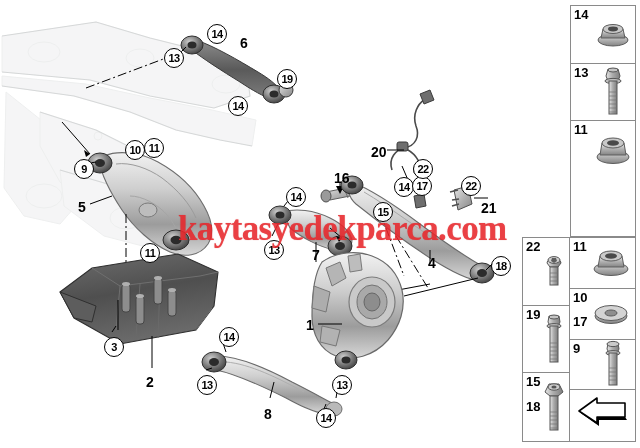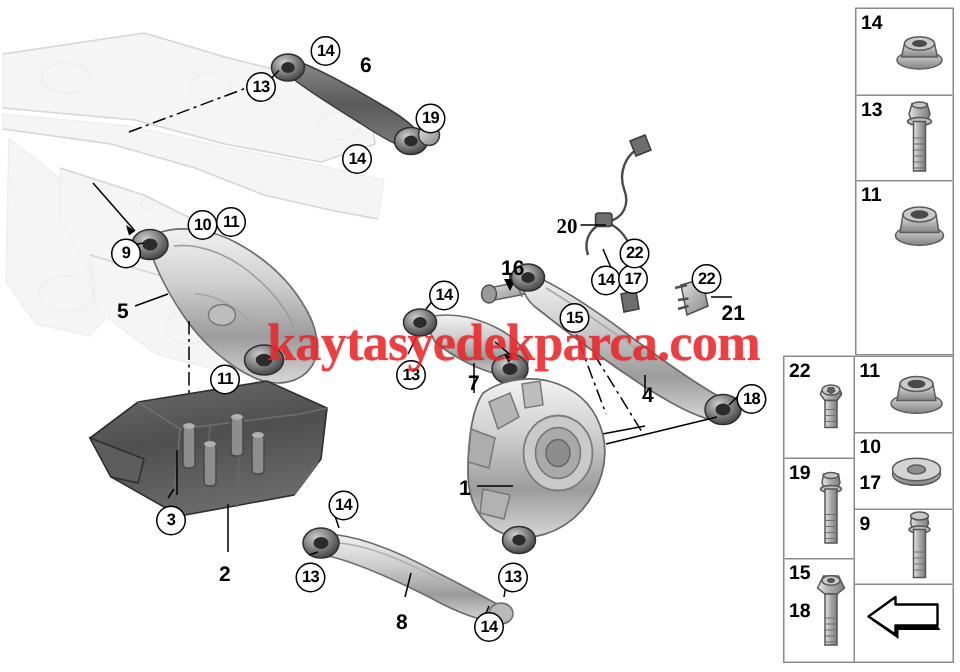--- a/index.html
+++ b/index.html
@@ -291,21 +291,21 @@
       <div class="callout" style="left: 461px; top: 176px;">22</div>
       <div class="callout" style="left: 491px; top: 256px;">18</div>
       <div class="callout" style="left: 219px; top: 327px;">14</div>
       <div class="callout" style="left: 197px; top: 375px;">13</div>
       <div class="callout" style="left: 332px; top: 375px;">13</div>
       <div class="callout" style="left: 316px; top: 408px;">14</div>
       <div class="plainnum" style="left: 240px; top: 36px;">6</div>
       <div class="plainnum" style="left: 78px; top: 200px;">5</div>
       <div class="plainnum" style="left: 146px; top: 375px;">2</div>
       <div class="plainnum" style="left: 334px; top: 171px;">16</div>
-      <div class="plainnum" style="left: 371px; top: 145px; font-family: Liberation Serif, serif;">20</div>
+      <div class="plainnum" style="left: 371px; top: 145px;">20</div>
       <div class="plainnum" style="left: 481px; top: 201px;">21</div>
       <div class="plainnum" style="left: 312px; top: 248px;">7</div>
       <div class="plainnum" style="left: 428px; top: 256px;">4</div>
       <div class="plainnum" style="left: 306px; top: 318px;">1</div>
       <div class="plainnum" style="left: 264px; top: 407px;">8</div>
     </div>
 </div>
 
 <div id="watermark">kaytasyedekparca.com</div>
 

